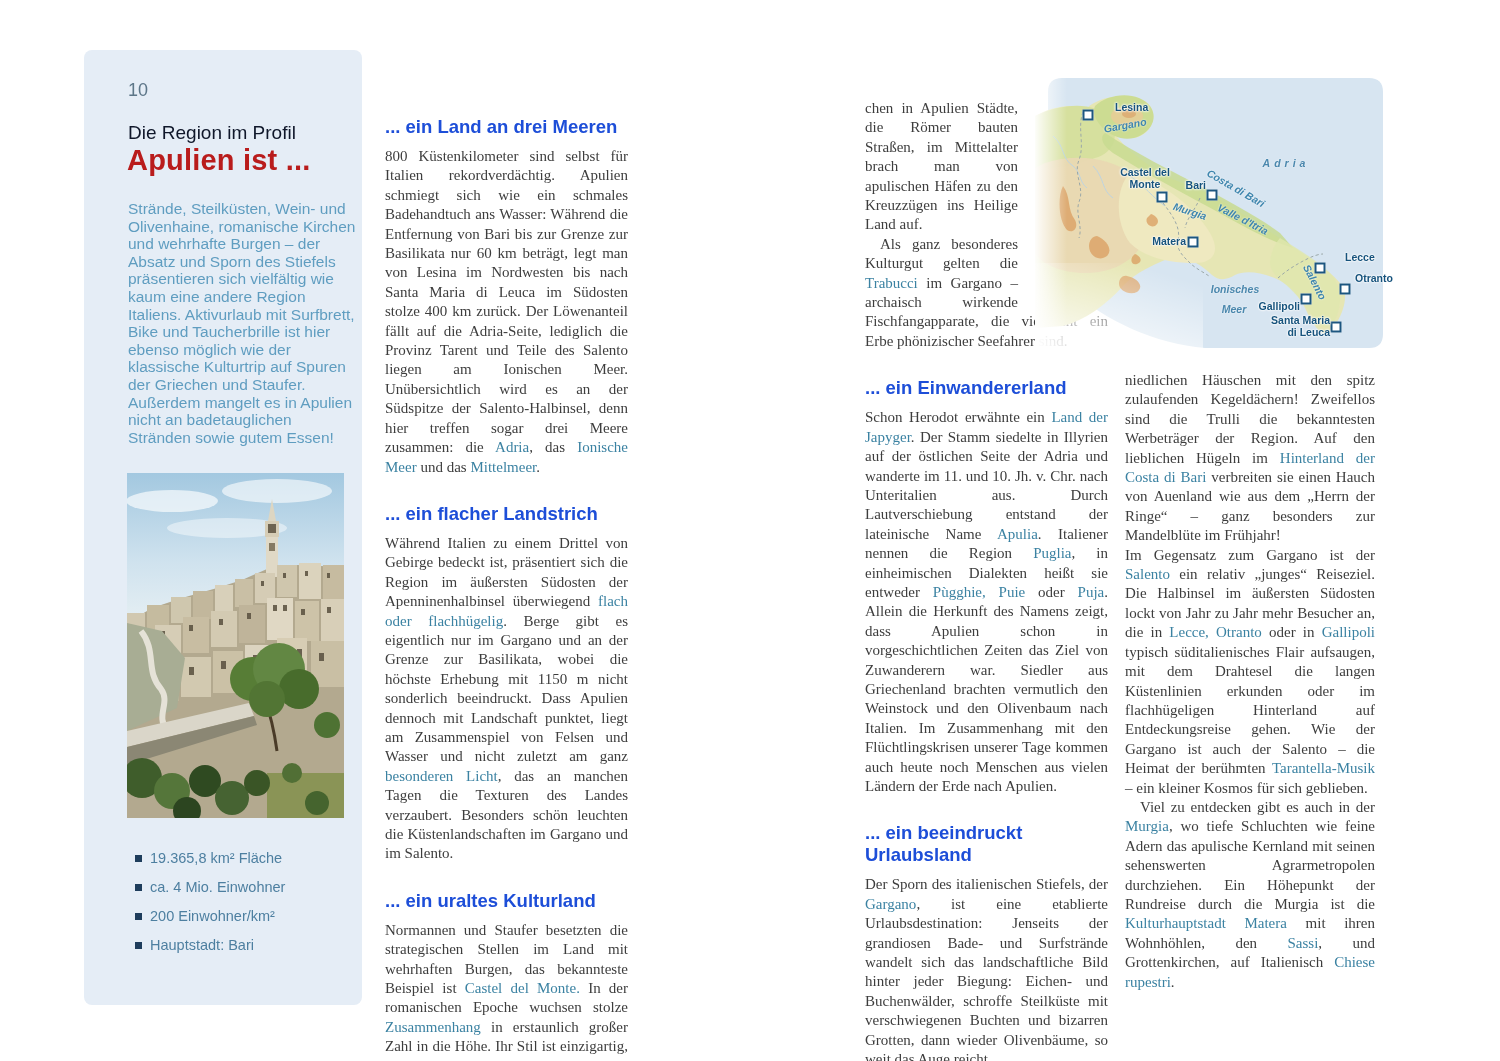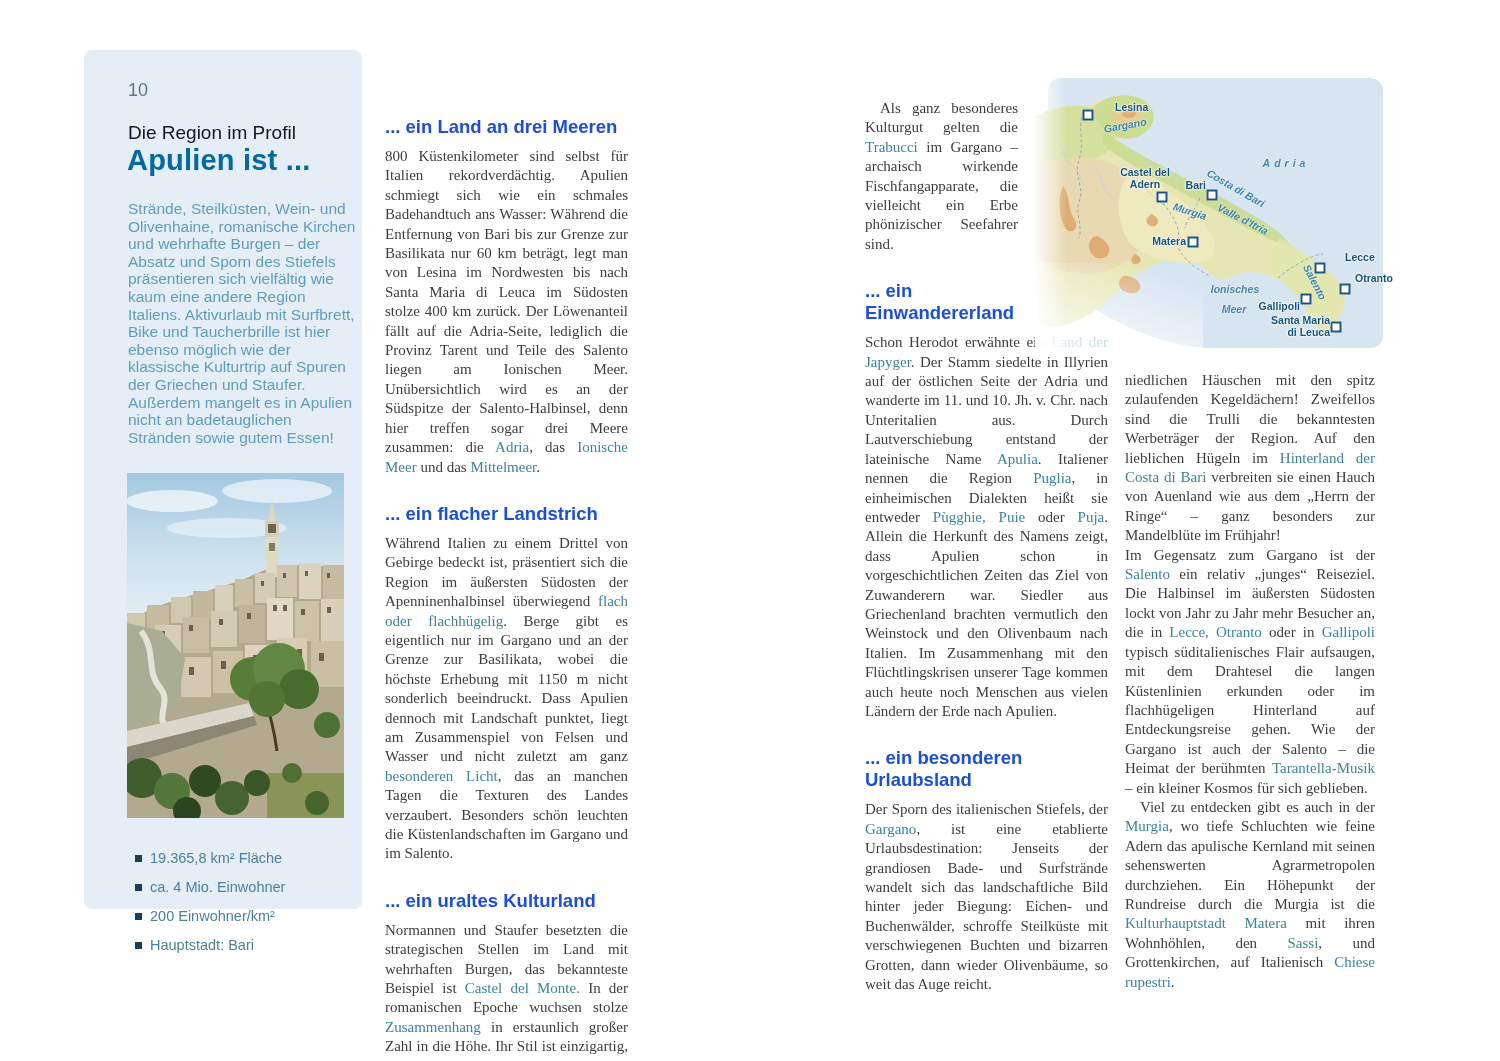--- a/index.html
+++ b/index.html
@@ -1,24 +1,24 @@
 <!DOCTYPE html>
 <html lang="de"><head>
 <meta charset="utf-8">
 <style>
   html,body{margin:0;padding:0;}
   body{width:1500px;height:1061px;background:#ffffff;position:relative;overflow:hidden;
        font-family:"Liberation Sans",sans-serif;}
 
   
-  .sidebar{position:absolute;left:84px;top:50px;width:278px;height:859px;
+  .sidebar{position:absolute;left:84px;top:50px;width:278px;height:955px;
            background:#e5edf6;border-radius:8px;}
   .page-num{position:absolute;left:44px;top:30px;font-size:18px;color:#5d7688;}
   .kicker{position:absolute;left:44px;top:72px;font-size:19px;font-weight:normal;color:#0f172a;}
-  .side-title{position:absolute;left:43px;top:94px;font-size:29px;font-weight:bold;color:#0369a1;letter-spacing:.2px;}
+  .side-title{position:absolute;left:43px;top:94px;font-size:29px;font-weight:bold;color:#b91c1c;letter-spacing:.2px;}
   .intro{position:absolute;left:44px;top:150px;width:228px;font-size:15.5px;line-height:17.6px;color:#5f9dc0;}
   .photo{position:absolute;left:43px;top:423px;width:217px;height:345px;overflow:hidden;}
   .facts{position:absolute;left:44px;top:790px;width:218px;margin:0;padding:0;list-style:none;
          font-size:14.5px;line-height:22px;color:#4d7fa0;}
   .facts li{margin:7px;padding:0;}
   .sq{display:inline-block;width:7px;height:7px;background:#1e3d5c;margin-right:8px;vertical-align:1px;}
 
   
   .col{position:absolute;font-family:"Liberation Serif","DejaVu Serif",serif;
        font-size:15px;line-height:19.4px;color:#3d3d3d;text-align:justify;
@@ -167,24 +167,25 @@
     <h3 class="sec-h">... ein Land an drei Meeren</h3>
     <p><span>800 Küstenkilometer sind selbst für Italien rekordverdächtig. Apulien schmiegt sich wie ein schmales Badehandtuch ans Wasser: Während die Entfernung von Bari bis zur Grenze zur Basilikata nur 60 km beträgt, legt man von Lesina im Nordwesten bis nach Santa Maria di Leuca im Südosten stolze 400 km zurück. Der Löwenanteil fällt auf die Adria-Seite, lediglich die Provinz Tarent und Teile des Salento liegen am Ionischen Meer. Unübersichtlich wird es an der Südspitze der Salento-Halbinsel, denn hier treffen sogar drei Meere zusammen: die </span><span class="hl">Adria</span><span>, das </span><span class="hl">Ionische Meer</span><span> und das </span><span class="hl">Mittelmeer</span><span>.</span></p>
     <h3 class="sec-h">... ein flacher Landstrich</h3>
     <p><span>Während Italien zu einem Drittel von Gebirge bedeckt ist, präsentiert sich die Region im äußersten Südosten der Apenninenhalbinsel überwiegend </span><span class="hl">flach oder flachhügelig</span><span>. Berge gibt es eigentlich nur im Gargano und an der Grenze zur Basilikata, wobei die höchste Erhebung mit 1150 m nicht sonderlich beeindruckt. Dass Apulien dennoch mit Landschaft punktet, liegt am Zusammenspiel von Felsen und Wasser und nicht zuletzt am ganz </span><span class="hl">besonderen Licht</span><span>, das an manchen Tagen die Texturen des Landes verzaubert. Besonders schön leuchten die Küstenlandschaften im Gargano und im Salento.</span></p>
     <h3 class="sec-h">... ein uraltes Kulturland</h3>
     <p><span>Normannen und Staufer besetzten die strategischen Stellen im Land mit wehrhaften Burgen, das bekannteste Beispiel ist </span><span class="hl">Castel del Monte.</span><span> In der romanischen Epoche wuchsen stolze </span><span class="hl">Zusammenhang</span><span> in erstaunlich großer Zahl in die Höhe. Ihr Stil ist einzigartig, sodass sich in der Kunstwelt der Ausdruck </span></p>
   </div>
 
 <div class="col" id="col3">
     <div class="map-spacer"></div>
+    <p><span>chen in Apulien Städte, die Römer bauten Straßen, im Mittelalter brach man von apulischen Häfen zu den Kreuzzügen ins Heilige Land auf.</span></p>
     <p class="ind"><span>Als ganz besonderes Kulturgut gelten die </span><span class="hl">Trabucci</span><span> im Gargano – archaisch wirkende Fischfangapparate, die vielleicht ein Erbe phönizischer Seefahrer sind.</span></p>
     <h3 class="sec-h">... ein Einwandererland</h3>
     <p><span>Schon Herodot erwähnte ein </span><span class="hl">Land der Japyger</span><span>. Der Stamm siedelte in Illyrien auf der östlichen Seite der Adria und wanderte im 11. und 10. Jh. v. Chr. nach Unteritalien aus. Durch Lautverschiebung entstand der lateinische Name </span><span class="hl">Apulia</span><span>. Italiener nennen die Region </span><span class="hl">Puglia</span><span>, in einheimischen Dialekten heißt sie entweder </span><span class="hl">Pùgghie, Puie</span><span> oder </span><span class="hl">Puja</span><span>. Allein die Herkunft des Namens zeigt, dass Apulien schon in vorgeschichtlichen Zeiten das Ziel von Zuwanderern war. Siedler aus Griechenland brachten vermutlich den Weinstock und den Olivenbaum nach Italien. Im Zusammenhang mit den Flüchtlingskrisen unserer Tage kommen auch heute noch Menschen aus vielen Ländern der Erde nach Apulien.</span></p>
-    <h3 class="sec-h">... ein besonderen Urlaubsland</h3>
+    <h3 class="sec-h">... ein beeindruckt Urlaubsland</h3>
     <p><span>Der Sporn des italienischen Stiefels, der </span><span class="hl">Gargano</span><span>, ist eine etablierte Urlaubsdestination: Jenseits der grandiosen Bade- und Surfstrände wandelt sich das landschaftliche Bild hinter jeder Biegung: Eichen- und Buchenwälder, schroffe Steilküste mit verschwiegenen Buchten und bizarren Grotten, dann wieder Olivenbäume, so weit das Auge reicht.</span></p>
   </div>
 
 <div class="col" id="col4">
     <p><span>niedlichen Häuschen mit den spitz zulaufenden Kegeldächern! Zweifellos sind die Trulli die bekanntesten Werbeträger der Region. Auf den lieblichen Hügeln im </span><span class="hl">Hinterland der Costa di Bari</span><span> verbreiten sie einen Hauch von Auenland wie aus dem „Herrn der Ringe“ – ganz besonders zur Mandelblüte im Frühjahr!</span></p>
     <p><span>Im Gegensatz zum Gargano ist der </span><span class="hl">Salento</span><span> ein relativ „junges“ Reiseziel. Die Halbinsel im äußersten Südosten lockt von Jahr zu Jahr mehr Besucher an, die in </span><span class="hl">Lecce, Otranto</span><span> oder in </span><span class="hl">Gallipoli</span><span> typisch süditalienisches Flair aufsaugen, mit dem Drahtesel die langen Küstenlinien erkunden oder im flachhügeligen Hinterland auf Entdeckungsreise gehen. Wie der Gargano ist auch der Salento – die Heimat der berühmten </span><span class="hl">Tarantella-Musik</span><span> – ein kleiner Kosmos für sich geblieben.</span></p>
     <p class="ind"><span>Viel zu entdecken gibt es auch in der </span><span class="hl">Murgia</span><span>, wo tiefe Schluchten wie feine Adern das apulische Kernland mit seinen sehenswerten Agrarmetropolen durchziehen. Ein Höhepunkt der Rundreise durch die Murgia ist die </span><span class="hl">Kulturhauptstadt Matera</span><span> mit ihren Wohnhöhlen, den </span><span class="hl">Sassi</span><span>, und Grottenkirchen, auf Italienisch </span><span class="hl">Chiese rupestri</span><span>.</span></p>
   </div>
 
 <div id="map">
@@ -240,21 +241,21 @@
     </g>
 
     <rect x="-2" y="0" width="34" height="295" fill="url(#fadeL)"></rect>
     <rect x="-2" y="205" width="170" height="92" fill="url(#fadeB)"></rect>
   </svg>
   <div id="map-labels">
       <div class="mk" style="left: 53px; top: 57px;"></div>
       <div class="city-label left" style="left: 60px; top: 44px;">Lesina</div>
       <div class="mk" style="left: 127px; top: 139px;"></div>
       <div class="city-label center" style="left: 100px; top: 109px;">Castel del
-Adern</div>
+Monte</div>
       <div class="mk" style="left: 177px; top: 137px;"></div>
       <div class="city-label right" style="right: 179px; top: 122px;">Bari</div>
       <div class="mk" style="left: 158px; top: 184px;"></div>
       <div class="city-label right" style="right: 199px; top: 178px;">Matera</div>
       <div class="mk" style="left: 285px; top: 210px;"></div>
       <div class="city-label left" style="left: 290px; top: 194px;">Lecce</div>
       <div class="mk" style="left: 310px; top: 231px;"></div>
       <div class="city-label left" style="left: 300px; top: 215px;">Otranto</div>
       <div class="mk" style="left: 271px; top: 241px;"></div>
       <div class="city-label right" style="right: 85px; top: 243px;">Gallipoli</div>

